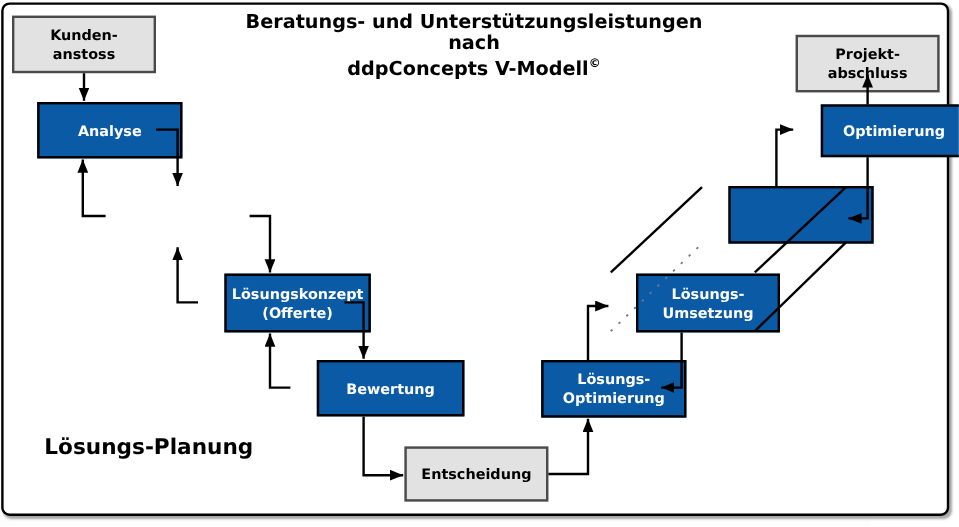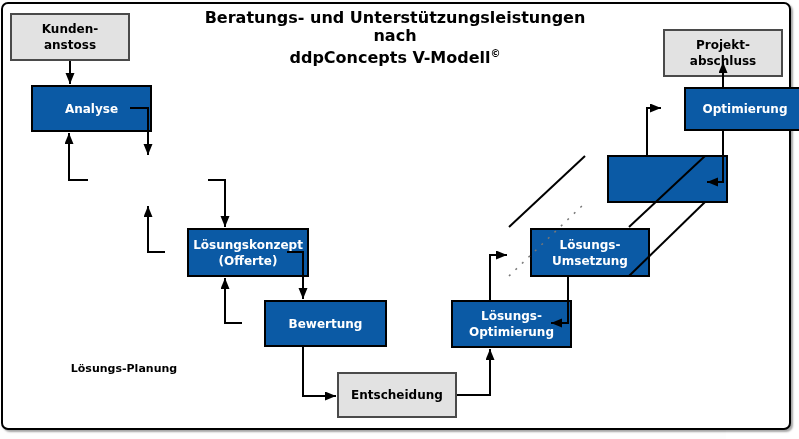--- a/index.html
+++ b/index.html
@@ -29,21 +29,21 @@
   .title sup{font-size:10px;}
   .box{
     position:absolute;display:flex;flex-direction:column;
     align-items:center;justify-content:center;
     font-weight:bold;font-size:12px;line-height:16px;text-align:center;
     z-index:1;
   }
   .box--process{background:var(--blue);border:2px solid #000;color:var(--boxtext);margin-left:22px;}
   .box--milestone{background:var(--gray);border:2px solid #4a4a4a;color:var(--text);}
   .phase-label{
-    position:absolute;font-weight:bold;font-size:11px;color:var(--text);
+    position:absolute;font-weight:bold;font-size:18px;color:var(--text);
     text-align:center;width:200px;
   }
   svg.connectors{
     position:absolute;left:0;top:0;z-index:2;pointer-events:none;
   }
   svg.connectors polyline, svg.connectors line{
     fill:none;stroke:var(--line);stroke-width:2;
   }
   svg.connectors line.hidden-edge{
     stroke:#777;stroke-width:1.5;stroke-dasharray:2 7;

